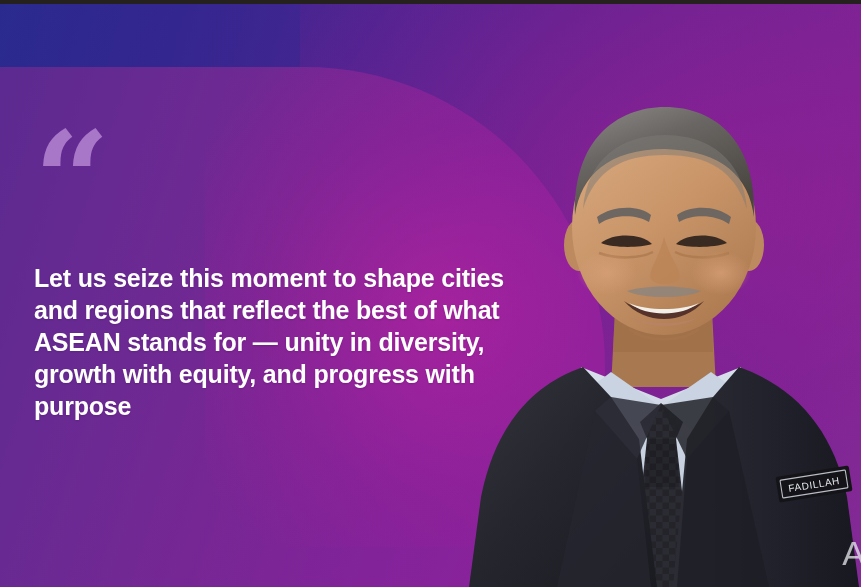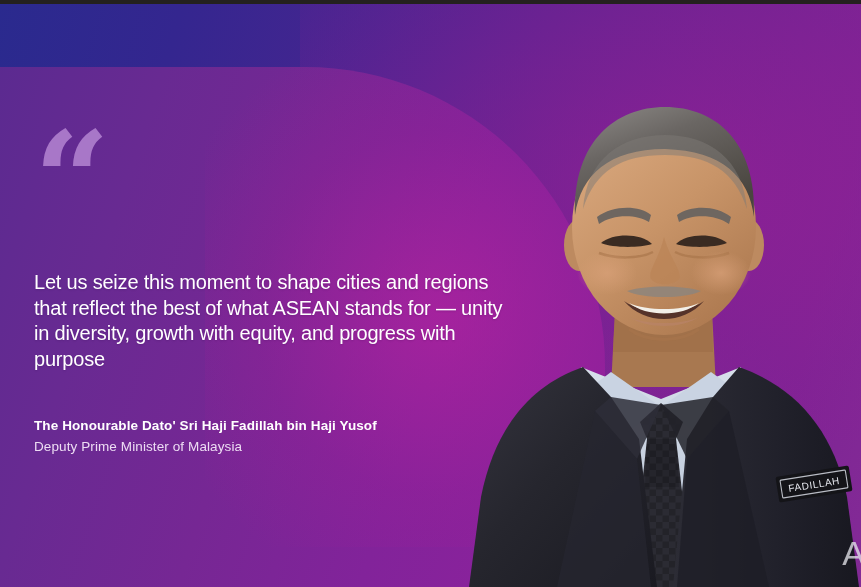--- a/index.html
+++ b/index.html
@@ -96,25 +96,25 @@
     font-family:"DejaVu Serif", serif;
     font-size:132px;
     line-height:0.62;
     font-weight:700;
     color:#a877c8;
     letter-spacing:-2px;
     height:90px;
     user-select:none;
   }
   .quote-text{
-    margin-top:40px;
+    margin-top:32px;
     color:#ffffff;
-    font-size:20px;
+    font-size:25px;
     line-height:1.28;
-    font-weight:400;
+    font-weight:700;
     letter-spacing:-0.2px;
     text-shadow:0 1px 2px rgba(40,0,60,.18);
   }
   .attrib{
     margin-top:44px;
   }
   .attrib-name{
     color:#ffffff;
     font-size:13.5px;
     font-weight:700;
@@ -262,20 +262,16 @@
         <text x="353" y="421" font-family="Liberation Sans, sans-serif" font-size="10" fill="#e6e8ee" text-anchor="middle" letter-spacing="0.6" transform="rotate(-9 353 417)">FADILLAH</text>
       </g>
     </svg>
   </div>
 
   <div class="corner-mark">A</div>
 
   <div class="content">
     <div class="quote-mark">“</div>
     <div class="quote-text">Let us seize this moment to shape cities and regions that reflect the best of what ASEAN stands for — unity in diversity, growth with equity, and progress with purpose</div>
-    <div class="attrib">
-      <div class="attrib-name">The Honourable Dato' Sri Haji Fadillah bin Haji Yusof</div>
-      <div class="attrib-role">Deputy Prime Minister of Malaysia</div>
-    </div>
   </div>
 
   <div class="top-strip"></div>
 </div>
 
 </body></html>

